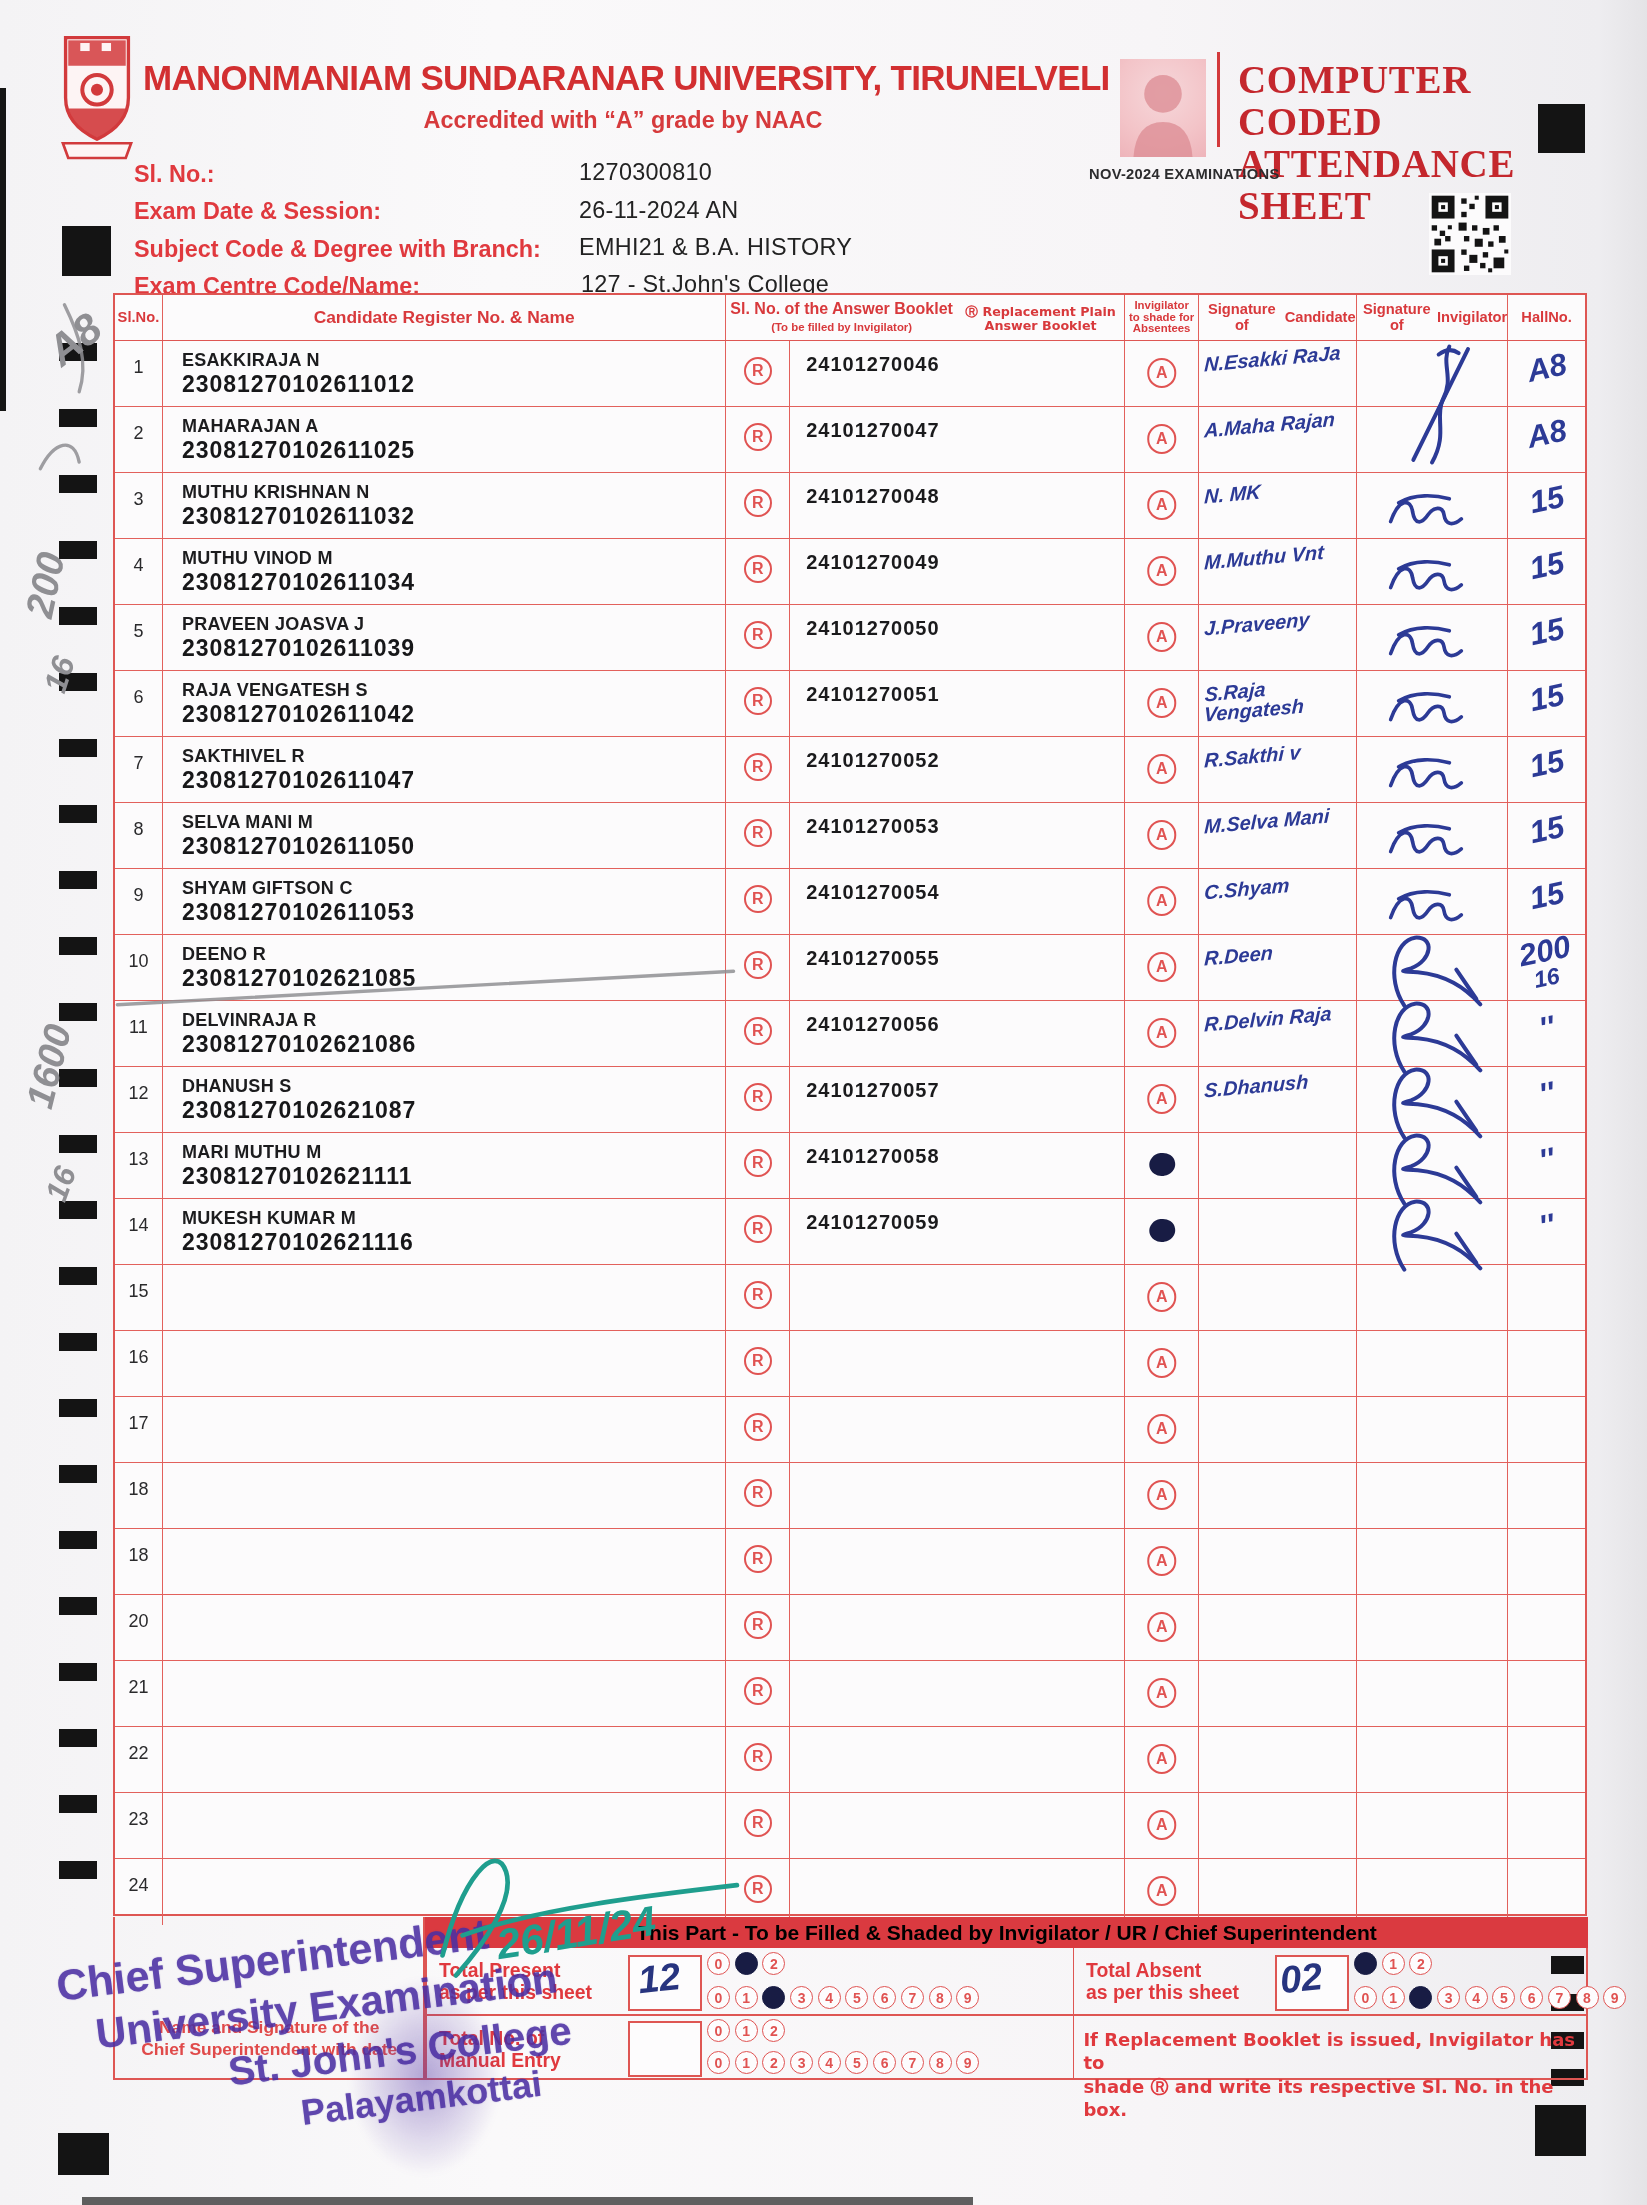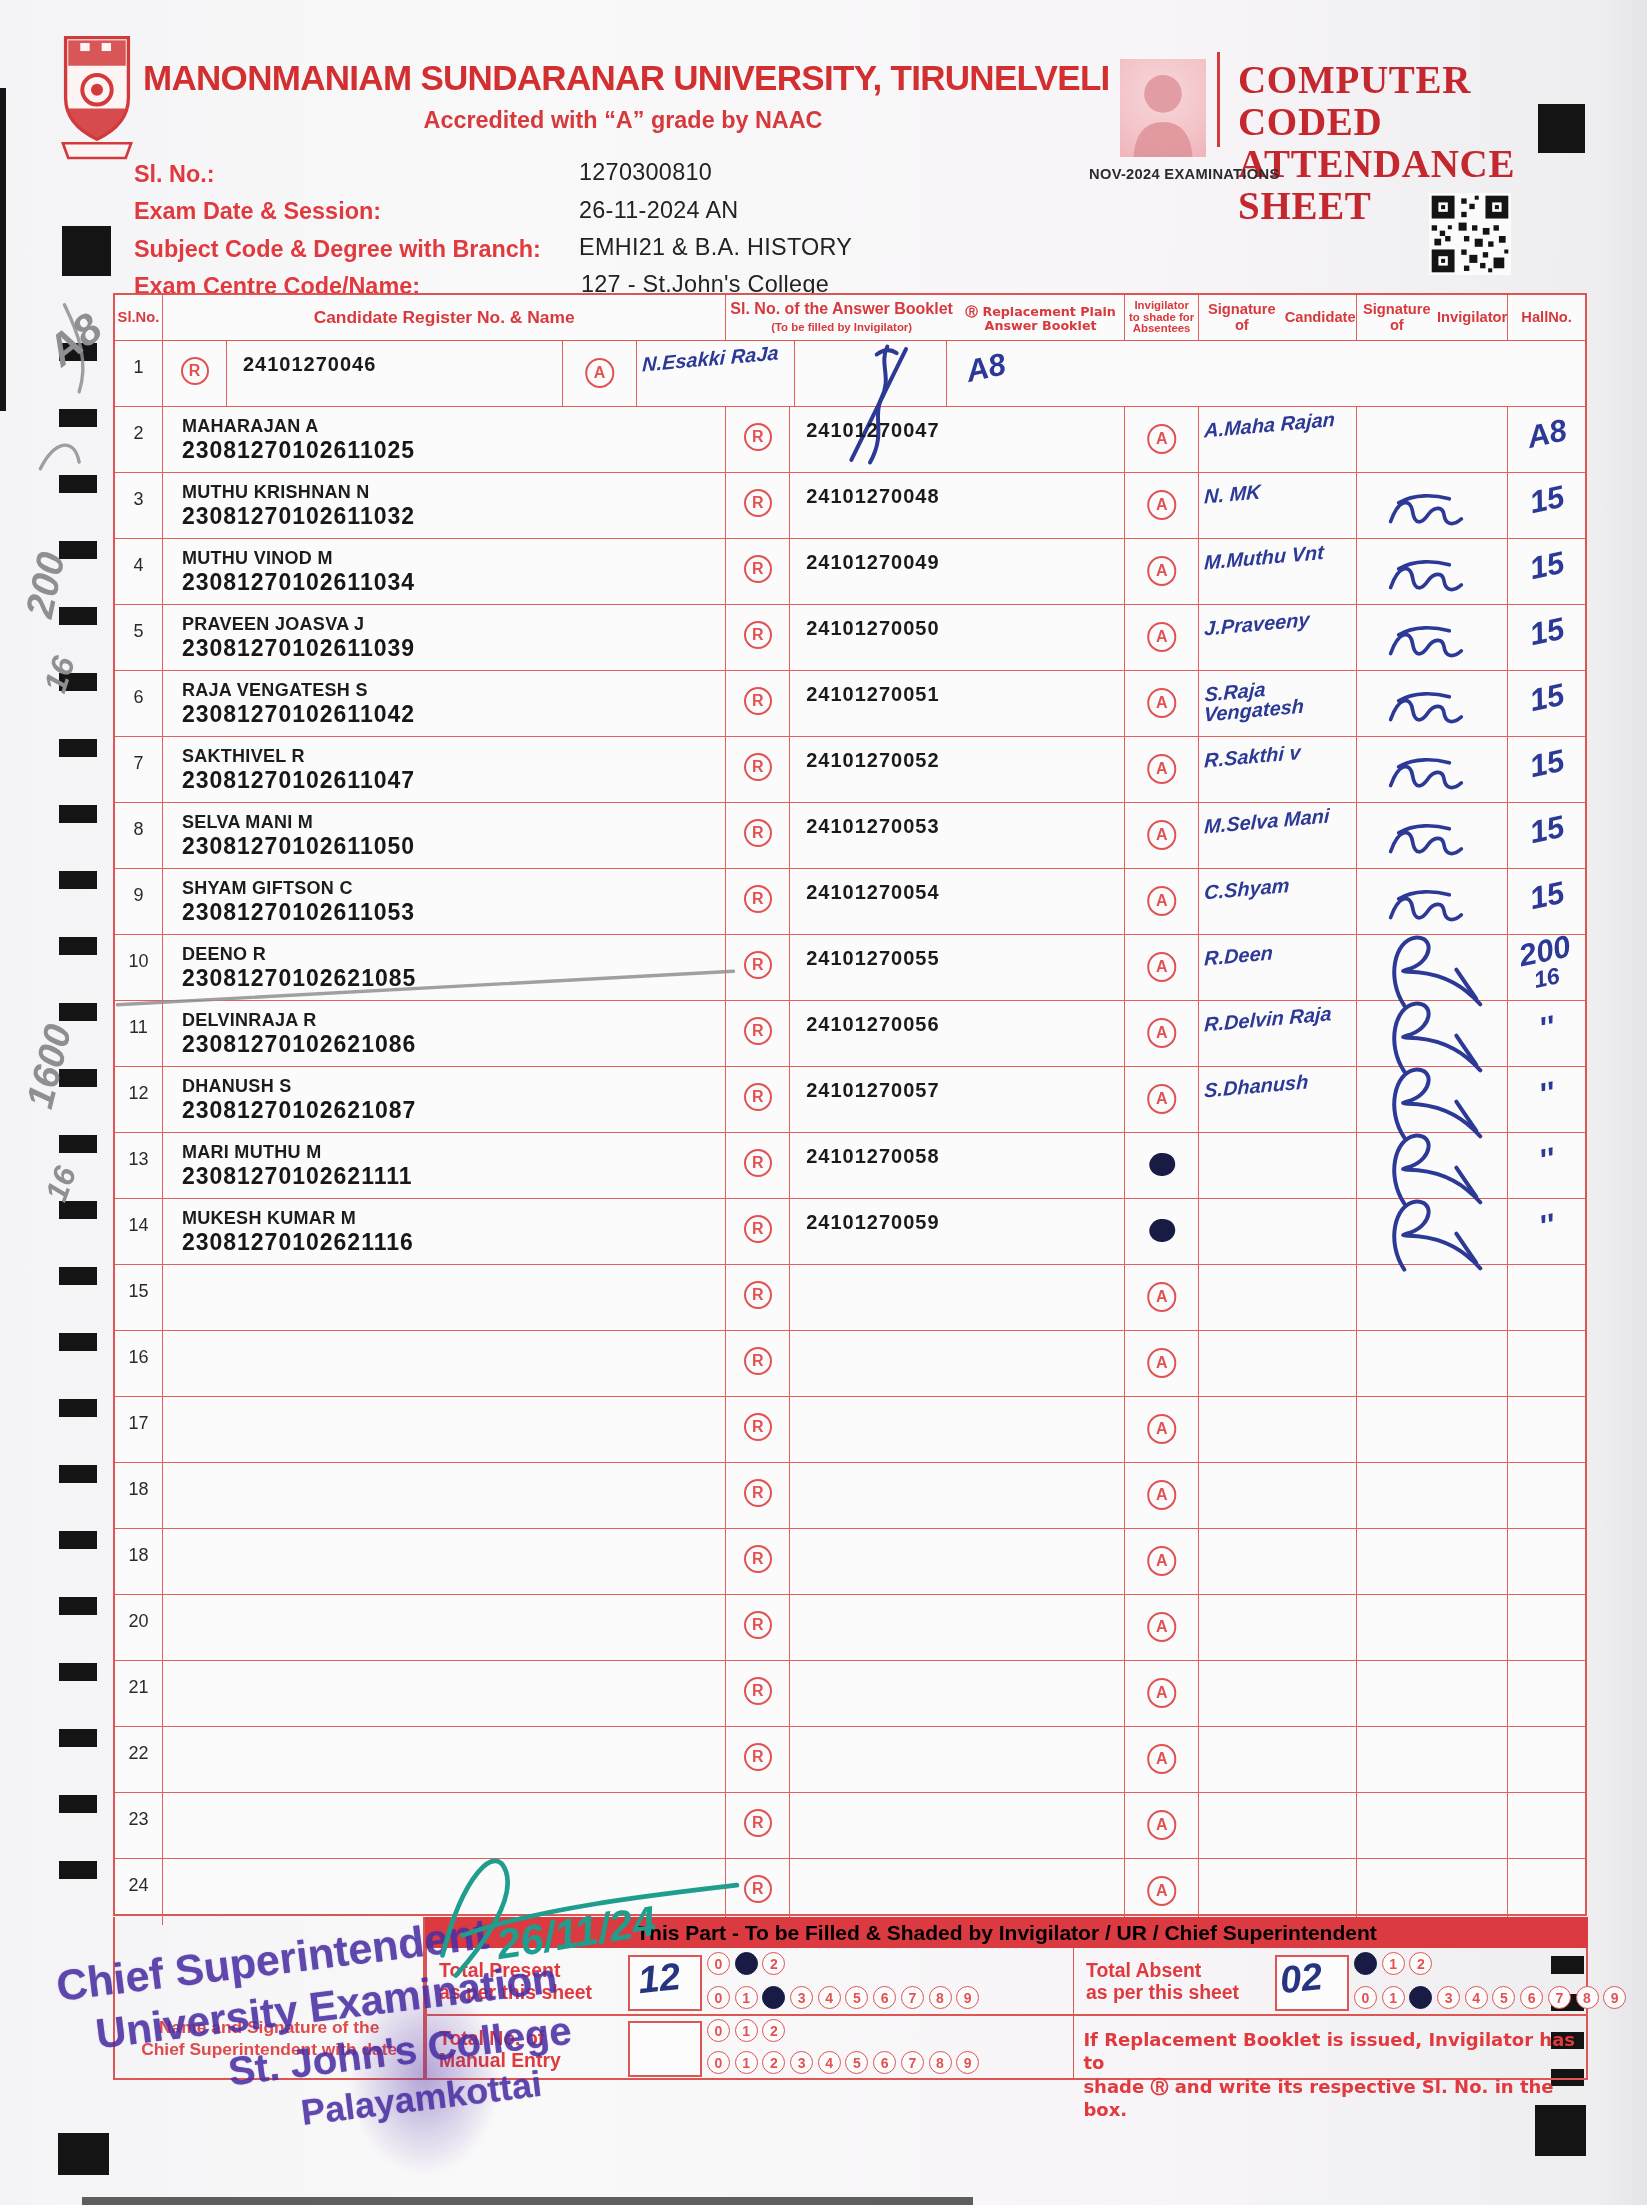--- a/index.html
+++ b/index.html
@@ -208,20 +208,24 @@
       <div class="cell hc w-hall">
         <span>Hall</span>
         <span>No.</span>
       </div>
     </div>
     <div id="tbody">
         <div class="trow">
           <div class="cell w-slno">
             <span class="slno-txt">1</span>
           </div>
+          <div class="cell w-name">
+            <div class="cand-name">ESAKKIRAJA N</div>
+            <div class="cand-reg">23081270102611012</div>
+          </div>
           <div class="cell w-rsym">
             <span class="circ circ-r">R</span>
           </div>
           <div class="cell w-bkno">
             <span class="bk-num">24101270046</span>
           </div>
           <div class="cell w-abs">
             <span class="circ circ-a">A</span>
           </div>
           <div class="cell w-sigc">

